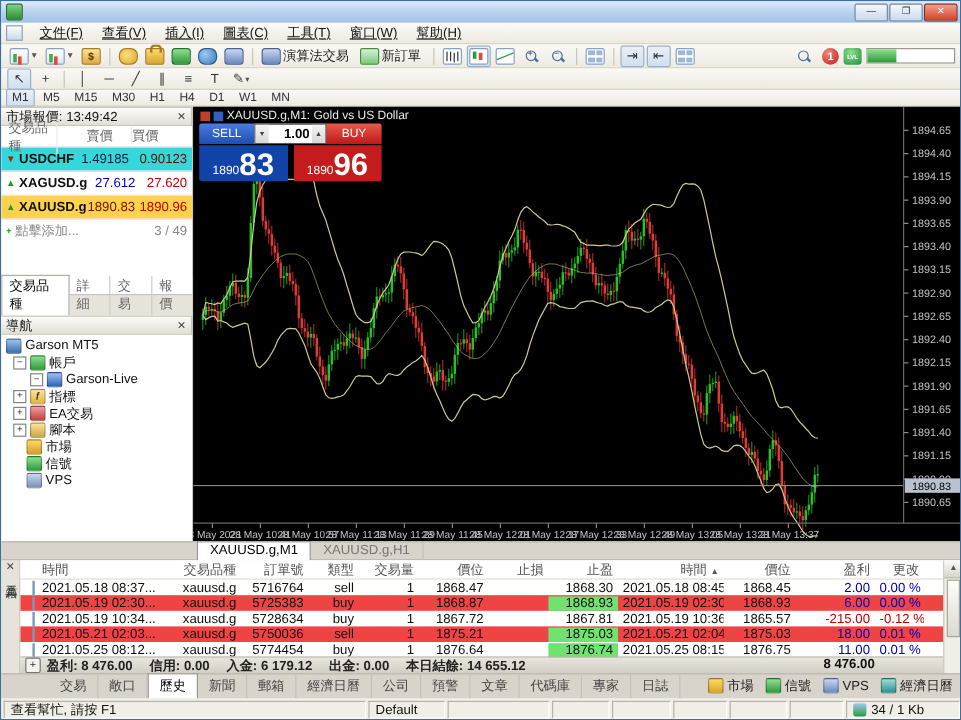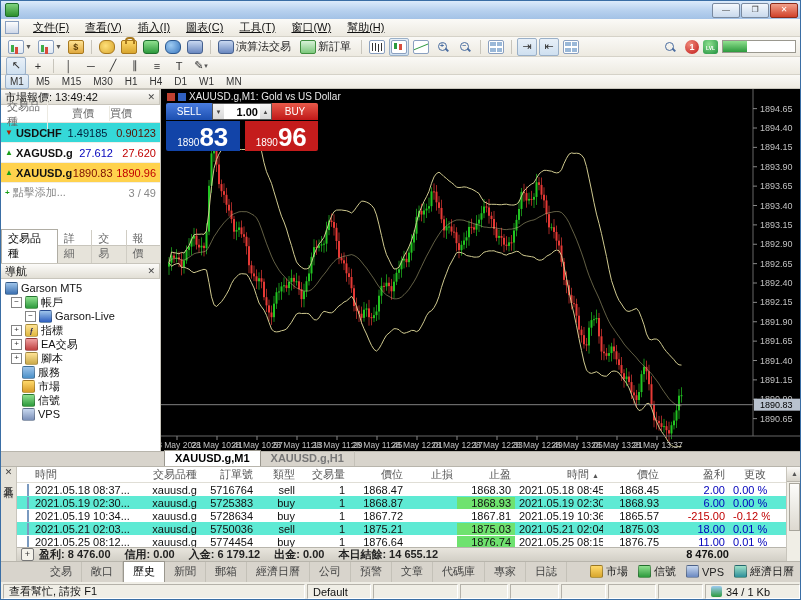--- a/index.html
+++ b/index.html
@@ -96,35 +96,35 @@
   .oc-vol{flex:1;background:#fff;border:1px solid #555;display:flex;align-items:center;box-sizing:border-box;}
   .oc-vol .sp{width:11px;height:100%;background:linear-gradient(#f4f4f4,#d8d8d8);font-size:6px;color:#444;display:flex;align-items:center;justify-content:center;}
   .oc-vol input{flex:1;width:20px;border:none;outline:none;text-align:right;font-size:11px;padding-right:2px;font-family:inherit;font-weight:bold;}
   #oc-row2{display:flex;height:30px;margin-top:1px;gap:5px;}
   .oc-px{flex:1;display:flex;align-items:flex-end;justify-content:center;color:#fff;padding-bottom:1px;}
   .oc-px .small{font-size:10px;margin-bottom:2px;}
   .oc-px .big{font-size:26px;font-weight:bold;line-height:26px;}
   .oc-px.sell{background:#1244a8;border-radius:0 0 0 2px;}
   .oc-px.buy{background:#c41c1c;border-radius:0 0 2px 0;}
   
-  #charttabs{left:0;top:450px;width:801px;height:16px;background:#d8d4cc;border-top:1px solid #b8b5ac;border-bottom:1px solid #b8b5ac;display:flex;align-items:flex-end;padding-left:163px;box-sizing:border-box;font-weight:bold;}
+  #charttabs{left:0;top:450px;width:801px;height:16px;background:#d8d4cc;border-top:1px solid #b8b5ac;border-bottom:1px solid #b8b5ac;display:flex;align-items:center;padding-left:163px;box-sizing:border-box;}
   .ctab{padding:1px 10px 2px;color:#777;border-right:1px solid #c4c1b8;}
   .ctab.active{background:#fff;border:1px solid #9a978e;border-bottom:none;color:#000;}
   
   #toolbox-strip{left:0;top:466px;width:16px;height:94px;background:#e6e3da;border-right:1px solid #c8c5bc;box-sizing:border-box;text-align:center;}
   #toolbox-strip .x{font-size:9px;color:#444;}
   #toolbox-strip .vlabel{writing-mode:vertical-rl;font-size:10px;color:#333;margin-top:2px;letter-spacing:1px;}
   #history{left:16px;top:466px;width:785px;background:#fff;}
   .hrow{display:grid;grid-template-columns:16px 110px 58px 56px 42px 50px 58px 50px 58px 88px 60px 66px 41px;height:13px;align-items:center;}
   .hrow>div{padding:0 4px;text-align:right;white-space:nowrap;overflow:hidden;box-sizing:border-box;}
   .hrow>div:nth-child(2){text-align:left;padding-left:2px;}
   .hhead{height:15px;color:#555;background:#fff;border-bottom:1px solid #e0ded6;}
   .hhead>div{color:#555;}
   .rowicon{width:9px;height:10px;background:linear-gradient(#fff,#cfe0f0);border:1px solid #7a9ac0;margin-left:3px;}
-  .hrow.alt{background:#5eead4;}
+  .hrow.alt{background:#ef4444;}
   .tp-green{background:#6fe26f;}
   .blue{color:#0000bb;}
   .red{color:#c00000;}
   #hist-footer{left:16px;top:546px;width:785px;height:14px;background:linear-gradient(#e8e5dd,#d2cfc6);border-top:1px solid #b8b5ac;display:flex;align-items:center;padding-left:4px;box-sizing:border-box;}
   #hist-footer .seg{margin-right:14px;font-weight:bold;color:#222;}
   #hist-footer .plus{width:11px;height:11px;border:1px solid #777;border-radius:2px;font-size:9px;line-height:10px;text-align:center;color:#333;margin-right:5px;background:#f4f2ea;}
   #hist-total{position:absolute;left:628px;top:0;width:84px;text-align:right;font-weight:bold;}
   #hscroll{left:785px;top:466px;width:16px;height:94px;background:#f0eee6;border-left:1px solid #c8c5bc;box-sizing:border-box;}
   #hscroll .up{height:14px;background:linear-gradient(#fbfaf7,#d8d5cc);border-bottom:1px solid #b8b5ac;text-align:center;font-size:7px;color:#555;line-height:14px;}
   #hscroll .thumb{margin:1px 2px;height:46px;background:linear-gradient(#fdfdfb,#ddd9d0);border:1px solid #a8a59c;}
@@ -369,24 +369,20 @@
         </div>
       <div class="trow" style="padding-left:10px;">
           <span class="texp">+</span>
           <span class="ticon" style="background:linear-gradient(#f0a0a0,#c04040);"></span>
           <span>EA交易</span>
         </div>
       <div class="trow" style="padding-left:10px;">
           <span class="texp">+</span>
           <span class="ticon" style="background:linear-gradient(#ffe394,#caa94a);"></span>
           <span>腳本</span>
-        </div>
-      <div class="trow" style="padding-left:21px;">
-          <span class="ticon" style="background:linear-gradient(#9ec4ea,#4a90c8);"></span>
-          <span>服務</span>
         </div>
       <div class="trow" style="padding-left:21px;">
           <span class="ticon" style="background:linear-gradient(#ffd96a,#d89c2a);"></span>
           <span>市場</span>
         </div>
       <div class="trow" style="padding-left:21px;">
           <span class="ticon" style="background:linear-gradient(#8fe08f,#2d9a3d);"></span>
           <span>信號</span>
         </div>
       <div class="trow" style="padding-left:21px;">

